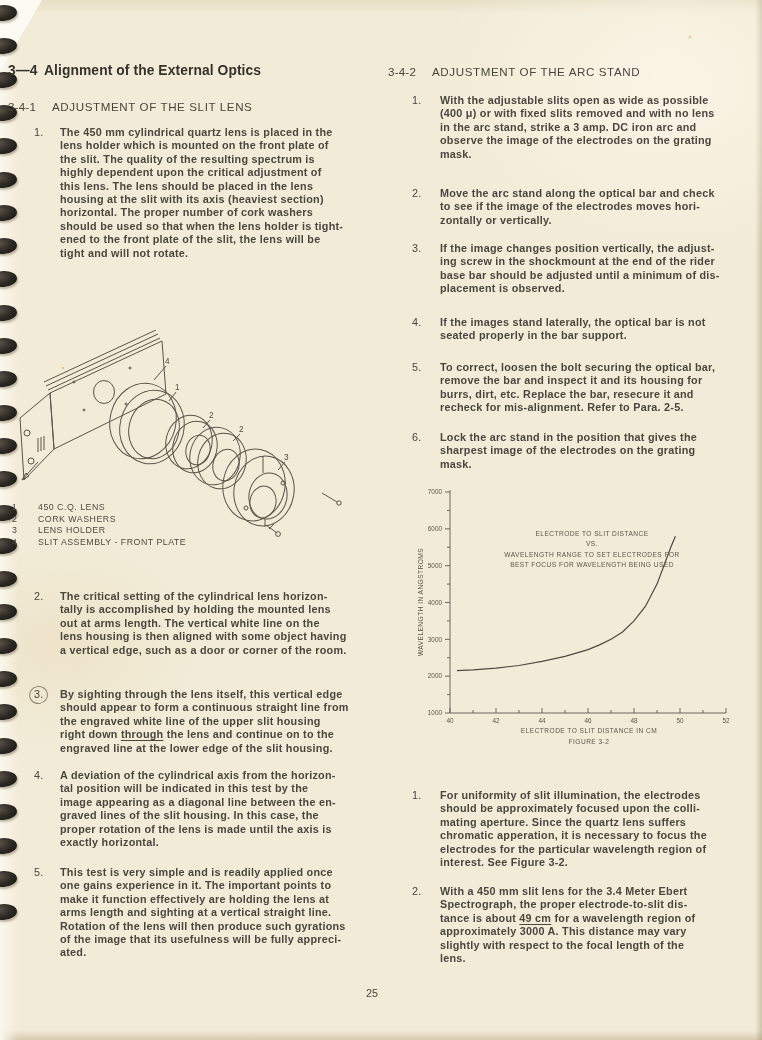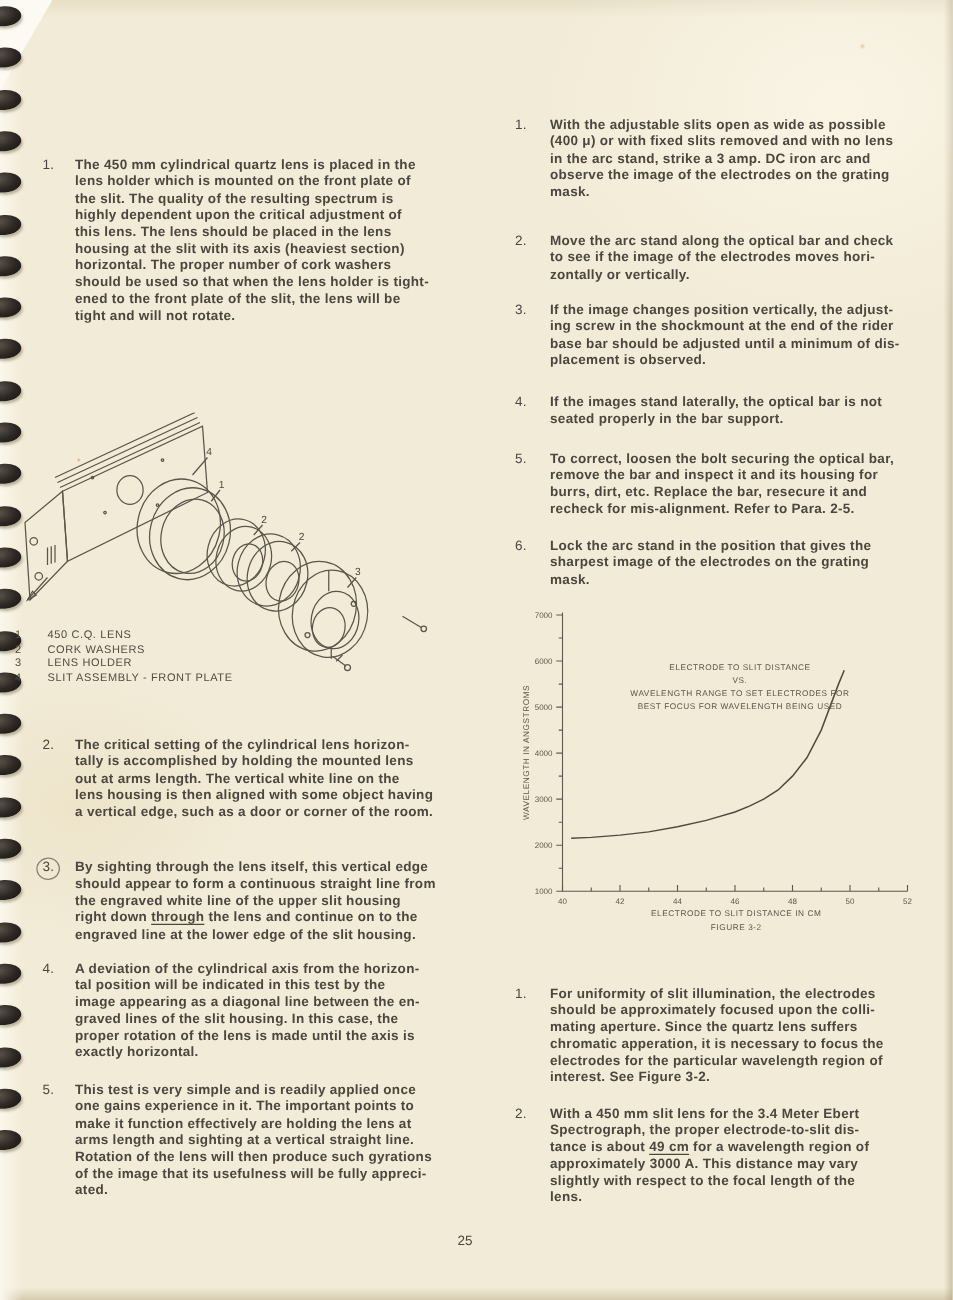--- a/index.html
+++ b/index.html
@@ -93,21 +93,29 @@
       <div class="tab" style="top: 671px;"></div>
       <div class="tab" style="top: 704.3px;"></div>
       <div class="tab" style="top: 737.6px;"></div>
       <div class="tab" style="top: 770.9px;"></div>
       <div class="tab" style="top: 804.2px;"></div>
       <div class="tab" style="top: 837.5px;"></div>
       <div class="tab" style="top: 870.8px;"></div>
       <div class="tab" style="top: 904.1px;"></div>
     </div>
 
-
+  <div class="h1" style="left:8px; top:63px;">
+    <span class="num">3—4</span>
+    <span>Alignment of the External Optics</span>
+  </div>
+
+  <div class="h2" style="left:8px; top:100px;">
+    <span class="num" style="width:44px;">3-4-1</span>
+    <span>ADJUSTMENT OF THE SLIT LENS</span>
+  </div>
 
   <div class="item l-item" style="top:126px;">
     <span class="inum">1.</span>
     <div class="ptext">The 450 mm cylindrical quartz lens is placed in the
 lens holder which is mounted on the front plate of
 the slit.  The quality of the resulting spectrum is
 highly dependent upon the critical adjustment of
 this lens.  The lens should be placed in the lens
 housing at the slit with its axis (heaviest section)
 horizontal.  The proper number of cork washers
@@ -237,20 +245,24 @@
     <span class="inum">5.</span>
     <div class="ptext">This test is very simple and is readily applied once
 one gains experience in it.  The important points to
 make it function effectively are holding the lens at
 arms length and sighting at a vertical straight line.
 Rotation of the lens will then produce such gyrations
 of the image that its usefulness will be fully appreci-
 ated.</div>
   </div>
 
+  <div class="h2" style="left:388px; top:65px;">
+    <span class="num" style="width:44px;">3-4-2</span>
+    <span>ADJUSTMENT OF THE ARC STAND</span>
+  </div>
 
   <div class="item r-item" style="top:94px;">
     <span class="inum">1.</span>
     <div class="ptext">With the adjustable slits open as wide as possible
 (400 μ) or with fixed slits removed and with no lens
 in the arc stand, strike a 3 amp. DC iron arc and
 observe the image of the electrodes on the grating
 mask.</div>
   </div>
   <div class="item r-item" style="top:187px;">

